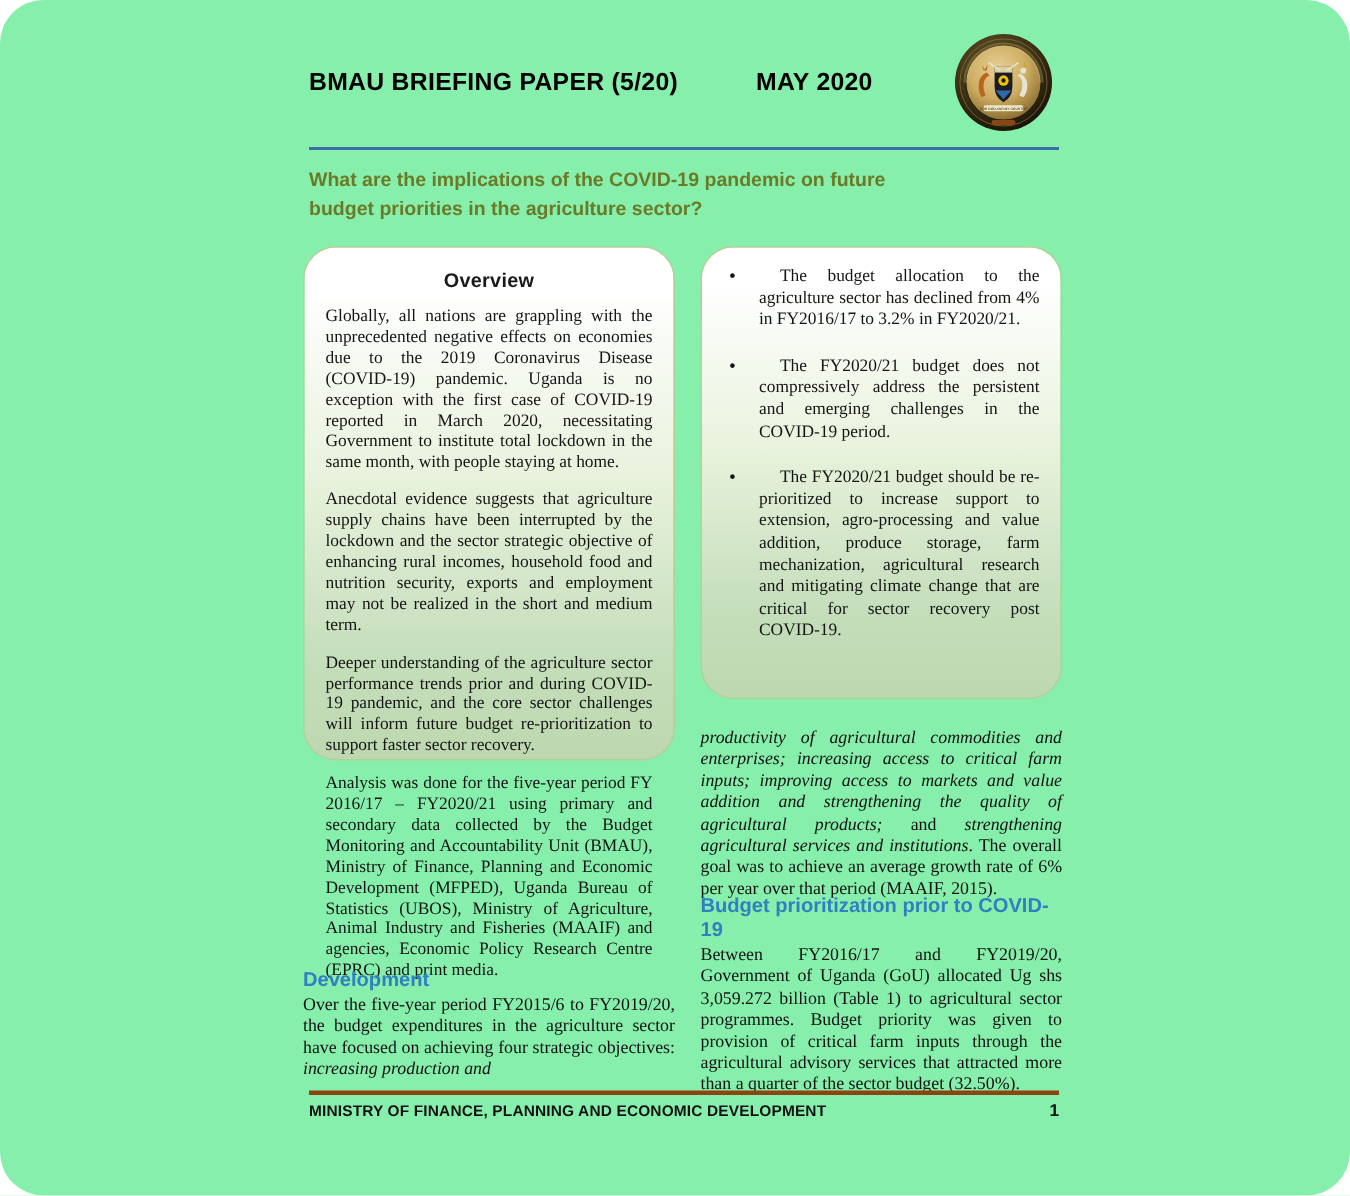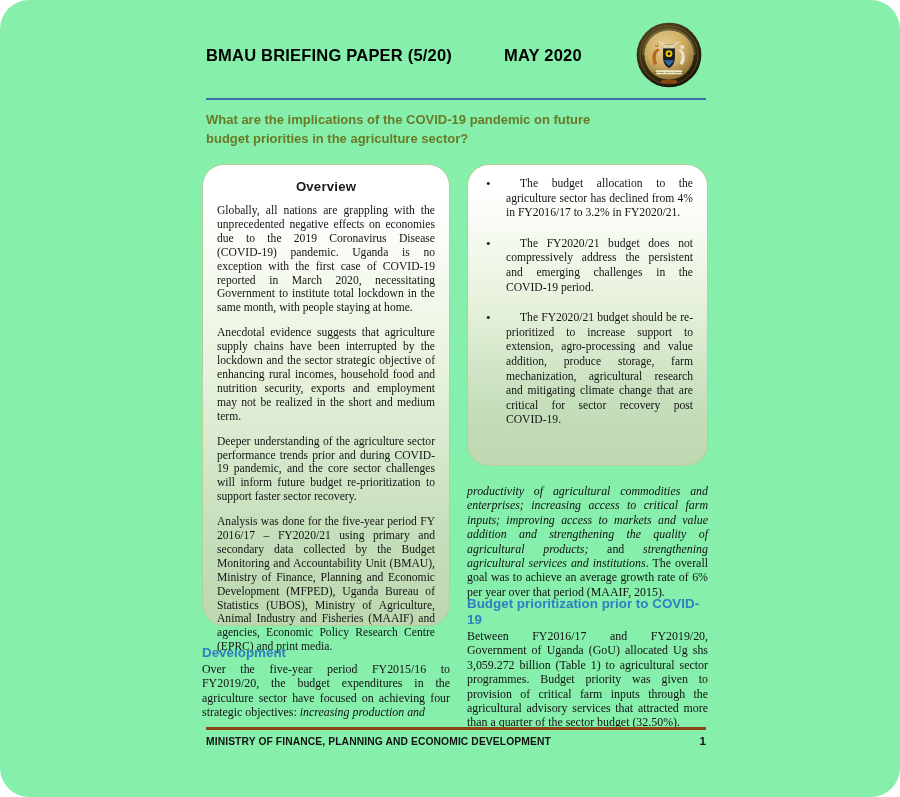--- a/index.html
+++ b/index.html
@@ -96,21 +96,21 @@
     position: absolute;
     border: 1.2px solid #b6cf98;
     border-radius: 22px;
     background: linear-gradient(to bottom, #ffffff 0%, #ffffff 8%, #e8f2dc 45%, #c5debb 80%, #bdd8b0 100%);
     box-sizing: border-box;
   }
   .box-overview {
     left: 6px;
     top: 164px;
     width: 248px;
-    height: 462px;
+    height: 343px;
     padding: 12px 14px 10px 14px;
   }
   .box-key {
     left: 271px;
     top: 164px;
     width: 241px;
     height: 302px;
     padding: 12px 14px 10px 16px;
   }
   .box-title {
@@ -297,21 +297,21 @@
       </div>
 
       <div class="kmsg">
         <span class="bullet">•</span>
         <span>The FY2020/21 budget should be re-prioritized to increase support to extension, agro-processing and value addition, produce storage, farm mechanization, agricultural research and mitigating climate change that are critical for sector recovery post COVID-19.</span>
       </div>
     </div>
 
     <div class="col col-left" style="top:645px;">
       <div class="body-heading">Development</div>
-      <p class="body-text"><span>Over the five-year period FY2015/16 to FY2019/20, the budget expenditures in the agriculture sector have focused on achieving four strategic objectives: </span><span class="it">increasing production and</span></p>
+      <p class="body-text"><span>Over the five-year period FY2015/6 to FY2019/20, the budget expenditures in the agriculture sector have focused on achieving four strategic objectives: </span><span class="it">increasing production and</span></p>
     </div>
 
     <div class="col col-right" style="top:484px;">
       <p class="body-text"><span class="it">productivity of agricultural commodities and enterprises; increasing access to critical farm inputs; improving access to markets and value addition and strengthening the quality of agricultural products;</span><span> and </span><span class="it">strengthening agricultural services and institutions</span><span>. The overall goal was to achieve an average growth rate of 6% per year over that period (MAAIF, 2015).</span></p>
     </div>
 
     <div class="col col-right" style="top:596px;">
       <div class="body-heading">Budget prioritization prior to COVID-19</div>
       <p class="body-text">Between FY2016/17 and FY2019/20, Government of Uganda (GoU) allocated Ug shs 3,059.272 billion (Table 1) to agricultural sector programmes. Budget priority was given to provision of critical farm inputs through the agricultural advisory services that attracted more than a quarter of the sector budget (32.50%).</p>
     </div>

